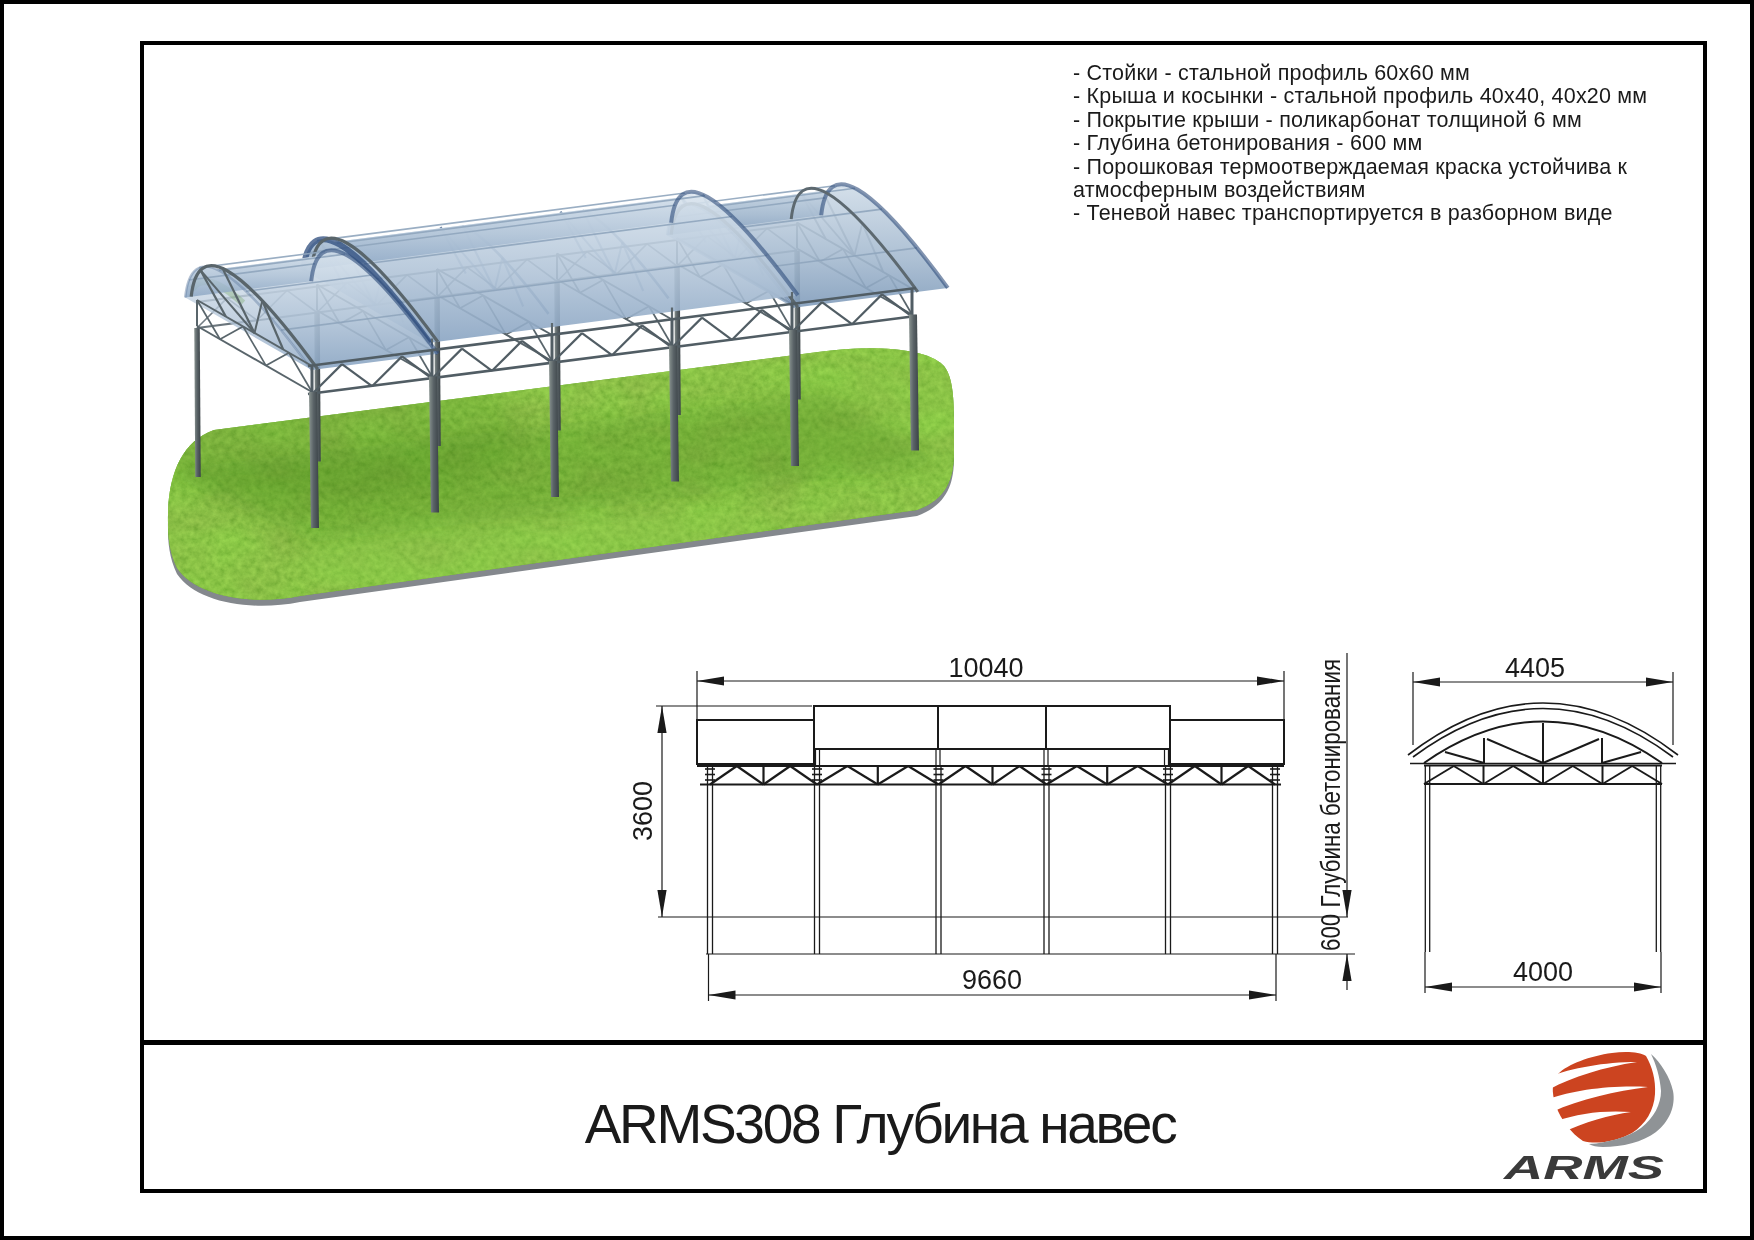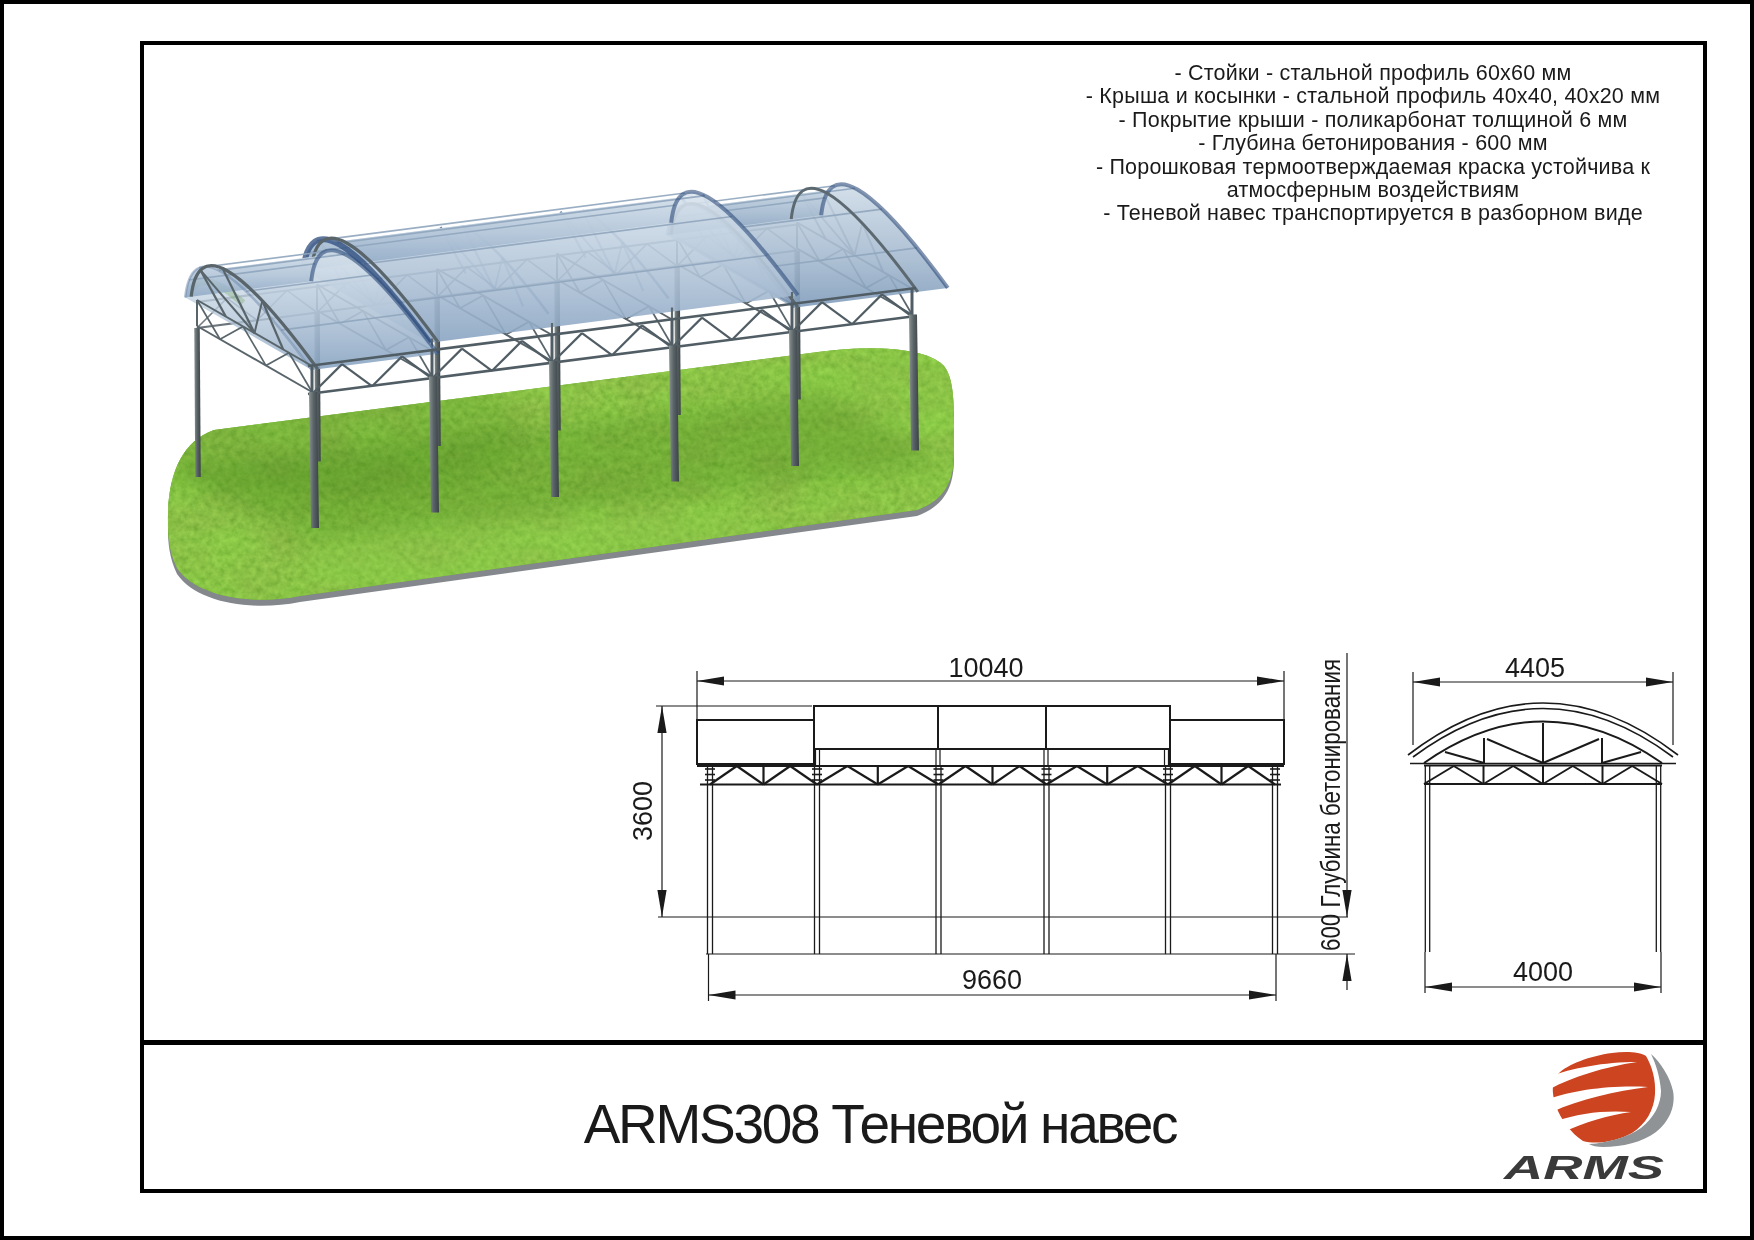--- a/index.html
+++ b/index.html
@@ -1,34 +1,34 @@
 <!DOCTYPE html>
 <html><head><meta charset="utf-8">
 <style>
 html,body{margin:0;padding:0;width:1754px;height:1240px;background:#ffffff;overflow:hidden;}
 #page{position:absolute;left:0;top:0;width:1754px;height:1240px;border:4px solid #000;box-sizing:border-box;}
 #frame{position:absolute;left:140px;top:41px;width:1567px;height:1152px;border:4px solid #000;box-sizing:border-box;}
 #sep{position:absolute;left:140px;top:1040px;width:1567px;height:5px;background:#000;}
 #spec{position:absolute;left:1073px;top:62px;width:600px;font-family:"Liberation Sans",sans-serif;
- font-size:21.5px;line-height:23.4px;color:#1a1a1a;letter-spacing:0.2px;text-align:center;}
+ font-size:21.5px;line-height:23.4px;color:#1a1a1a;letter-spacing:0.2px;}
 #title{position:absolute;left:580px;top:1092px;width:600px;text-align:center;font-family:"Liberation Sans",sans-serif;
  font-size:55px;color:#1a1a1a;white-space:nowrap;letter-spacing:-2.3px;}
 svg{position:absolute;left:0;top:0;}
 </style></head>
 <body>
 <div id="page"></div>
 <div id="frame"></div>
 <div id="sep"></div>
 <div id="spec">- Стойки - стальной профиль 60х60 мм<br>
 - Крыша и косынки - стальной профиль 40х40, 40х20 мм<br>
 - Покрытие крыши - поликарбонат толщиной 6 мм<br>
 - Глубина бетонирования - 600 мм<br>
 - Порошковая термоотверждаемая краска устойчива к атмосферным воздействиям<br>
 - Теневой навес транспортируется в разборном виде</div>
-<div id="title">ARMS308 Теневой навес</div>
+<div id="title">ARMS308 Глубина навес</div>
 <svg width="1754" height="1240" viewBox="0 0 1754 1240">
 <path d="M 168 523 C 167 478 180 442 214 430 L 818 352 C 868 345 925 347 943 365 C 952 374 954 395 954 420 L 954 452 C 954 478 947 499 917 510 L 300 596 C 250 606 196 596 177 568 C 169 551 168 536 168 523 Z" fill="#84888d" transform="translate(0,6)"></path>
 <clipPath id="gc">
       <path d="M 168 523 C 167 478 180 442 214 430 L 818 352 C 868 345 925 347 943 365 C 952 374 954 395 954 420 L 954 452 C 954 478 947 499 917 510 L 300 596 C 250 606 196 596 177 568 C 169 551 168 536 168 523 Z"></path>
     </clipPath>
 <g clip-path="url(#gc)">
 <rect x="160" y="340" width="800" height="270" fill="#58a623"></rect>
 <rect x="160" y="340" width="800" height="270" filter="url(#grassN)" opacity="0.8"></rect>
 <rect x="160" y="340" width="800" height="270" filter="url(#grassM)" opacity="0.3"></rect>
 <ellipse cx="330" cy="430" rx="190" ry="70" fill="#3f7d14" opacity="0.18" filter="url(#soft)"></ellipse>

